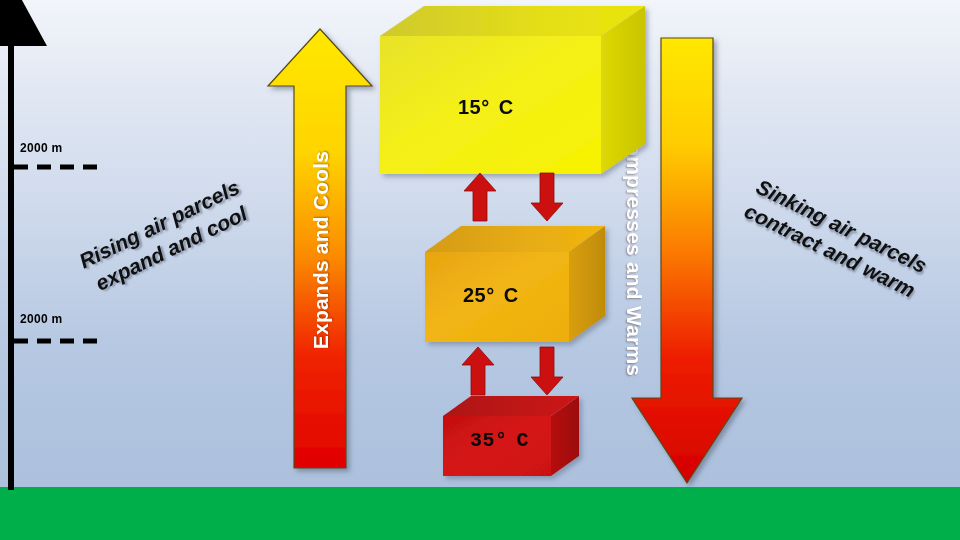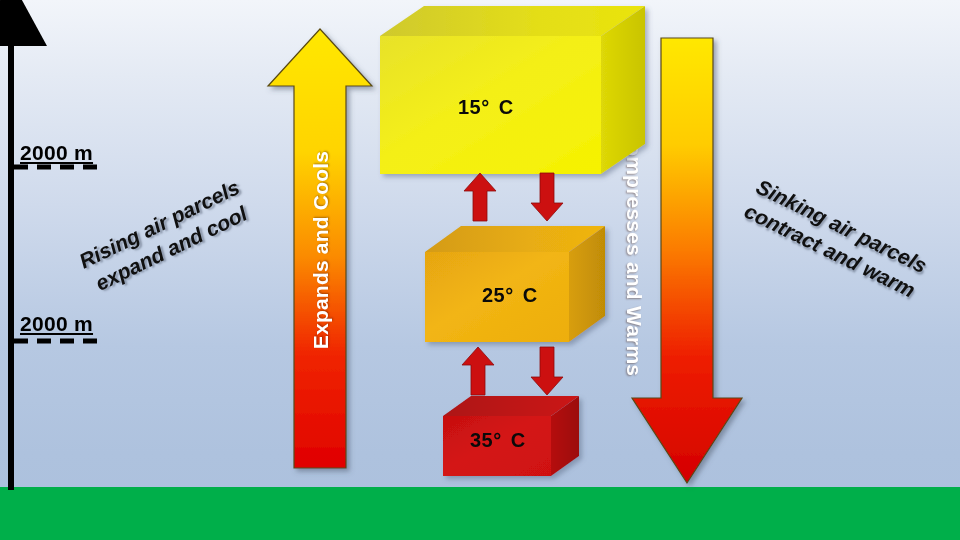--- a/index.html
+++ b/index.html
@@ -47,26 +47,25 @@
   
   #axis-svg {
     position: absolute;
     left: 0;
     top: 0;
     width: 180px;
     height: 540px;
   }
   .alt-label {
     position: absolute;
-    font-size: 21px;
+    font-size: 12px;
     font-weight: bold;
     color: #000;
     white-space: nowrap;
     letter-spacing: 0.3px;
-    text-decoration: underline;
   }
   #alt-2000 { left: 20px; top: 141px; }
   #alt-1000 { left: 20px; top: 312px; }
 
   
   .slant-caption {
     position: absolute;
     font-size: 21px;
     font-weight: bold;
     font-style: italic;
@@ -135,22 +134,22 @@
     font-weight: bold;
     color: #0a0a0a;
     white-space: nowrap;
     letter-spacing: 0.5px;
   }
   #parcel-top    { left: 380px; top: 4px;   }
   #parcel-mid    { left: 425px; top: 224px; }
   #parcel-bot    { left: 443px; top: 394px; }
 
   #label-top { left: 78px;  top: 92px;  }
-  #label-mid { left: 38px;  top: 60px; margin-left: 19px;  }
-  #label-bot { left: 27px;  top: 35px;  }
+  #label-mid { left: 38px;  top: 60px;  }
+  #label-bot { left: 27px;  top: 35px; font-family: Liberation Mono, monospace;  }
 
   .deg-gap { display: inline-block; width: 9px; }
 
   
   .mini-arrow { position: absolute; }
   .mini-arrow svg { display: block; }
   #mini-up-1 { left: 463px; top: 172px; }
   #mini-dn-1 { left: 530px; top: 172px; }
   #mini-up-2 { left: 461px; top: 346px; }
   #mini-dn-2 { left: 530px; top: 346px; }

